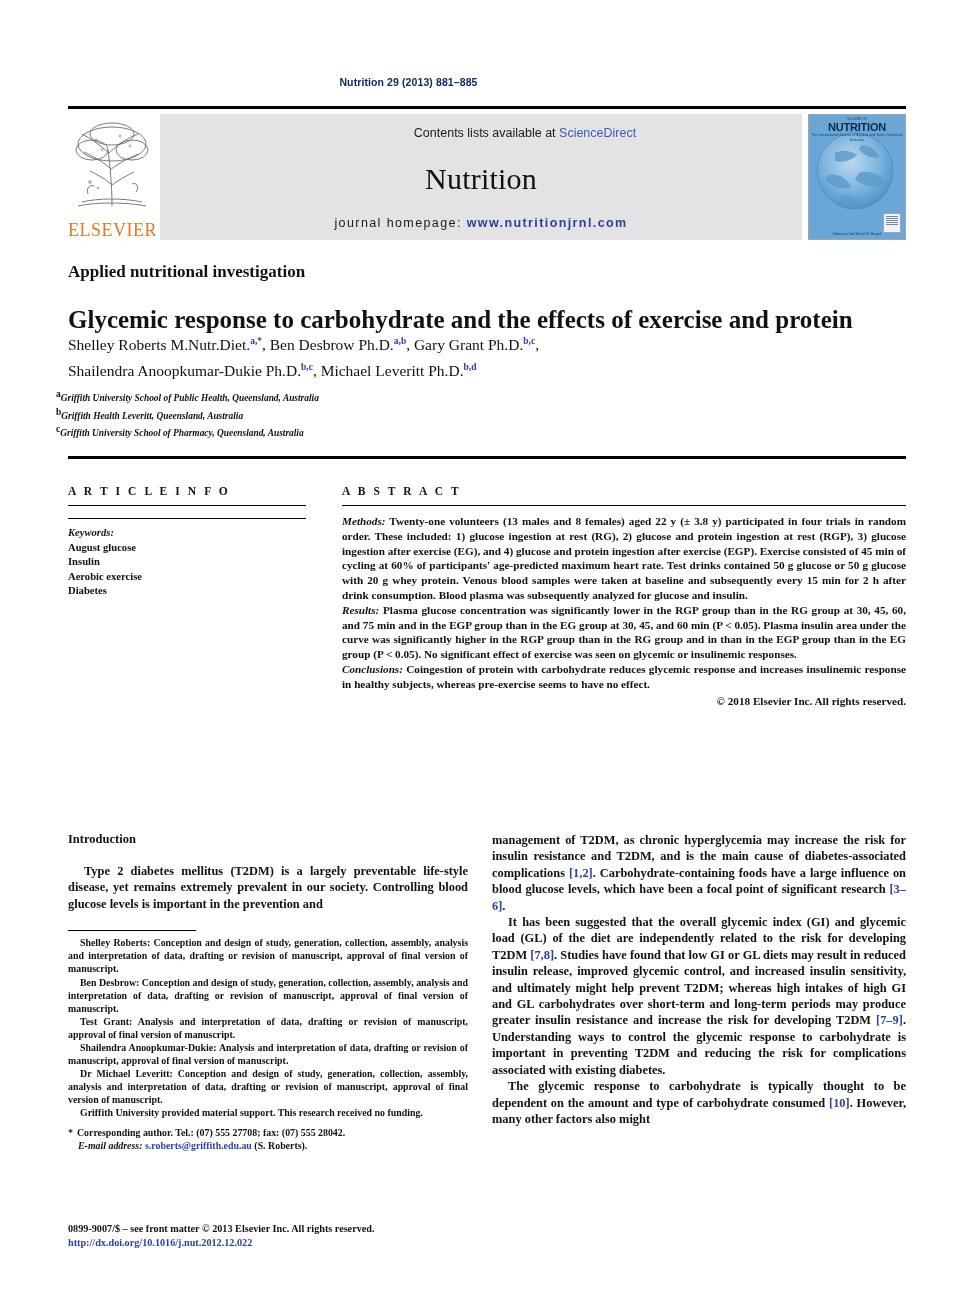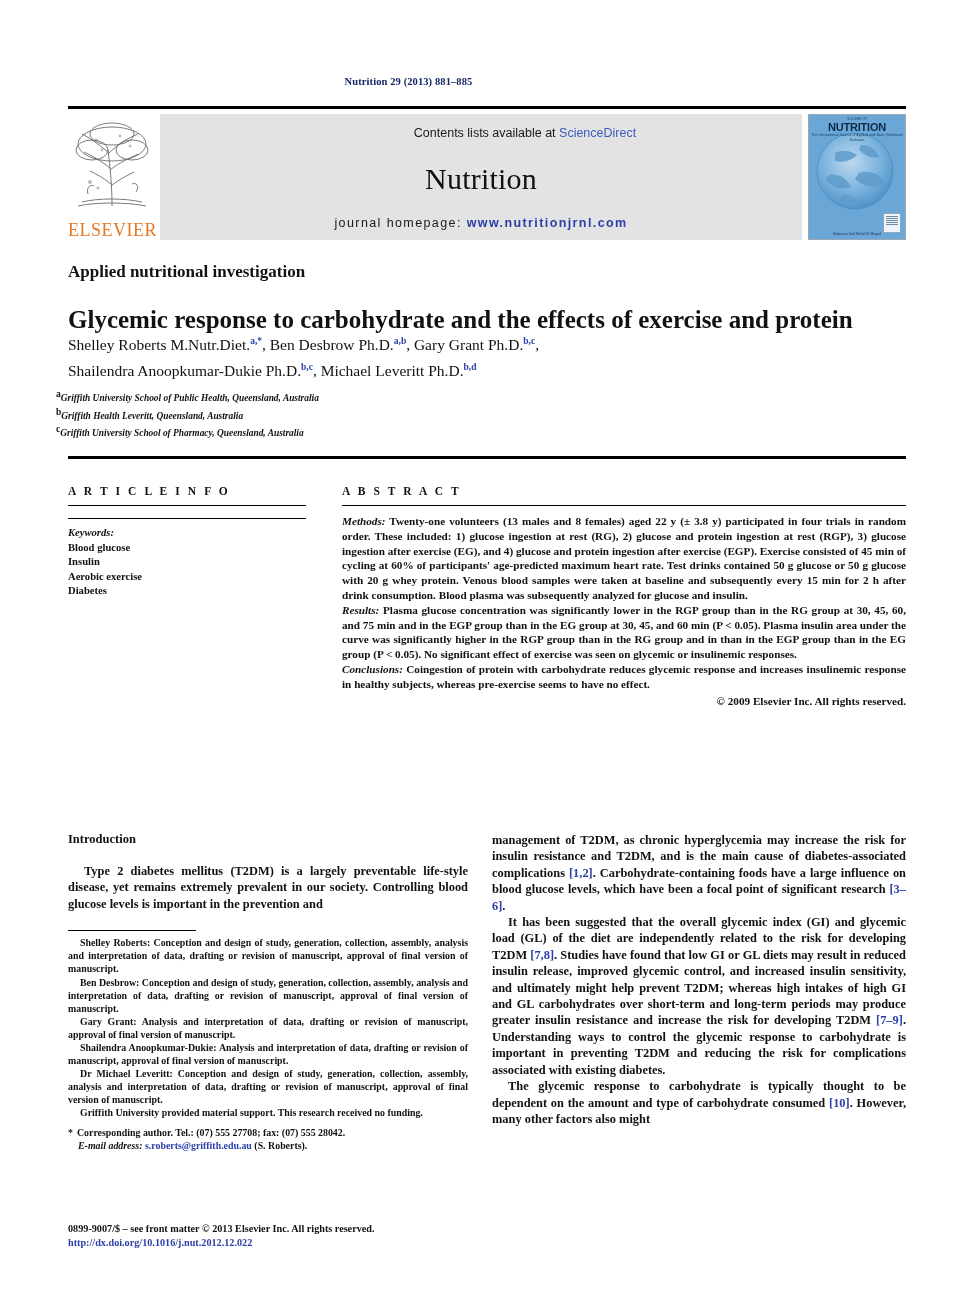--- a/index.html
+++ b/index.html
@@ -21,21 +21,21 @@
     width: 960px;
     height: 1290px;
   }
 
   
   .running-head {
     position: absolute;
     left: 0; top: 76px;
     width: 817px;
     text-align: center;
-    font-family: Liberation Serif, serif;
+    font-family: Liberation Sans, sans-serif;
     font-size: 10.5px;
     font-weight: bold;
     color: #152764;
     letter-spacing: 0.1px;
   }
 
   
   .masthead {
     position: absolute;
     left: 68px; top: 106px;
@@ -452,46 +452,46 @@
   </div>
 
   <div class="band-rule"></div>
 
   <div class="col-info">
     <div class="head-label">A R T I C L E   I N F O</div>
     <div class="thin-rule"></div>
     <div class="info-rule2"></div>
     <div class="kw-block">
       <em>Keywords:</em><br>
-      <span>Blood glucose</span><br>
+      <span>August glucose</span><br>
       <span>Insulin</span><br>
       <span>Aerobic exercise</span><br>
       <span>Diabetes</span>
     </div>
   </div>
 
   <div class="col-abs">
     <div class="head-label">A B S T R A C T</div>
     <div class="thin-rule"></div>
     <div class="abstract-body">
       <p><em>Methods:</em><span> Twenty-one volunteers (13 males and 8 females) aged 22 y (± 3.8 y) participated in four trials in random order. These included: 1) glucose ingestion at rest (RG), 2) glucose and protein ingestion at rest (RGP), 3) glucose ingestion after exercise (EG), and 4) glucose and protein ingestion after exercise (EGP). Exercise consisted of 45 min of cycling at 60% of participants' age-predicted maximum heart rate. Test drinks contained 50 g glucose or 50 g glucose with 20 g whey protein. Venous blood samples were taken at baseline and subsequently every 15 min for 2 h after drink consumption. Blood plasma was subsequently analyzed for glucose and insulin.</span></p>
       <p><em>Results:</em><span> Plasma glucose concentration was significantly lower in the RGP group than in the RG group at 30, 45, 60, and 75 min and in the EGP group than in the EG group at 30, 45, and 60 min (P &lt; 0.05). Plasma insulin area under the curve was significantly higher in the RGP group than in the RG group and in than in the EGP group than in the EG group (P &lt; 0.05). No significant effect of exercise was seen on glycemic or insulinemic responses.</span></p>
       <p><em>Conclusions:</em><span> Coingestion of protein with carbohydrate reduces glycemic response and increases insulinemic response in healthy subjects, whereas pre-exercise seems to have no effect.</span></p>
-      <div class="copyright">© 2009 Elsevier Inc. All rights reserved.</div>
+      <div class="copyright">© 2018 Elsevier Inc. All rights reserved.</div>
     </div>
   </div>
 
   <div class="body-left">
     <div class="sec-heading">Introduction</div>
     <p class="para">Type 2 diabetes mellitus (T2DM) is a largely preventable life-style disease, yet remains extremely prevalent in our society. Controlling blood glucose levels is important in the prevention and</p>
 
     <div class="notes-rule"></div>
     <p class="note">Shelley Roberts: Conception and design of study, generation, collection, assembly, analysis and interpretation of data, drafting or revision of manuscript, approval of final version of manuscript.</p>
     <p class="note">Ben Desbrow: Conception and design of study, generation, collection, assembly, analysis and interpretation of data, drafting or revision of manuscript, approval of final version of manuscript.</p>
-    <p class="note">Gary Grant: Analysis and interpretation of data, drafting or revision of manuscript, approval of final version of manuscript.</p>
+    <p class="note">Test Grant: Analysis and interpretation of data, drafting or revision of manuscript, approval of final version of manuscript.</p>
     <p class="note">Shailendra Anoopkumar-Dukie: Analysis and interpretation of data, drafting or revision of manuscript, approval of final version of manuscript.</p>
     <p class="note">Dr Michael Leveritt: Conception and design of study, generation, collection, assembly, analysis and interpretation of data, drafting or revision of manuscript, approval of final version of manuscript.</p>
     <p class="note">Griffith University provided material support. This research received no funding.</p>
     <p class="note note-star"><span class="st">*</span><span>Corresponding author. Tel.: (07) 555 27708; fax: (07) 555 28042.</span><br><em>E-mail address:</em> <span class="mailto">s.roberts@griffith.edu.au</span><span> (S. Roberts).</span></p>
   </div>
 
   <div class="body-right">
     <p class="para" style="text-indent:0"><span>management of T2DM, as chronic hyperglycemia may increase the risk for insulin resistance and T2DM, and is the main cause of diabetes-associated complications </span><span class="ref">[1,2]</span><span>. Carbohydrate-containing foods have a large influence on blood glucose levels, which have been a focal point of significant research </span><span class="ref">[3–6]</span><span>.</span></p>
     <p class="para"><span>It has been suggested that the overall glycemic index (GI) and glycemic load (GL) of the diet are independently related to the risk for developing T2DM </span><span class="ref">[7,8]</span><span>. Studies have found that low GI or GL diets may result in reduced insulin release, improved glycemic control, and increased insulin sensitivity, and ultimately might help prevent T2DM; whereas high intakes of high GI and GL carbohydrates over short-term and long-term periods may produce greater insulin resistance and increase the risk for developing T2DM </span><span class="ref">[7–9]</span><span>. Understanding ways to control the glycemic response to carbohydrate is important in preventing T2DM and reducing the risk for complications associated with existing diabetes.</span></p>
     <p class="para"><span>The glycemic response to carbohydrate is typically thought to be dependent on the amount and type of carbohydrate consumed </span><span class="ref">[10]</span><span>. However, many other factors also might</span></p>

